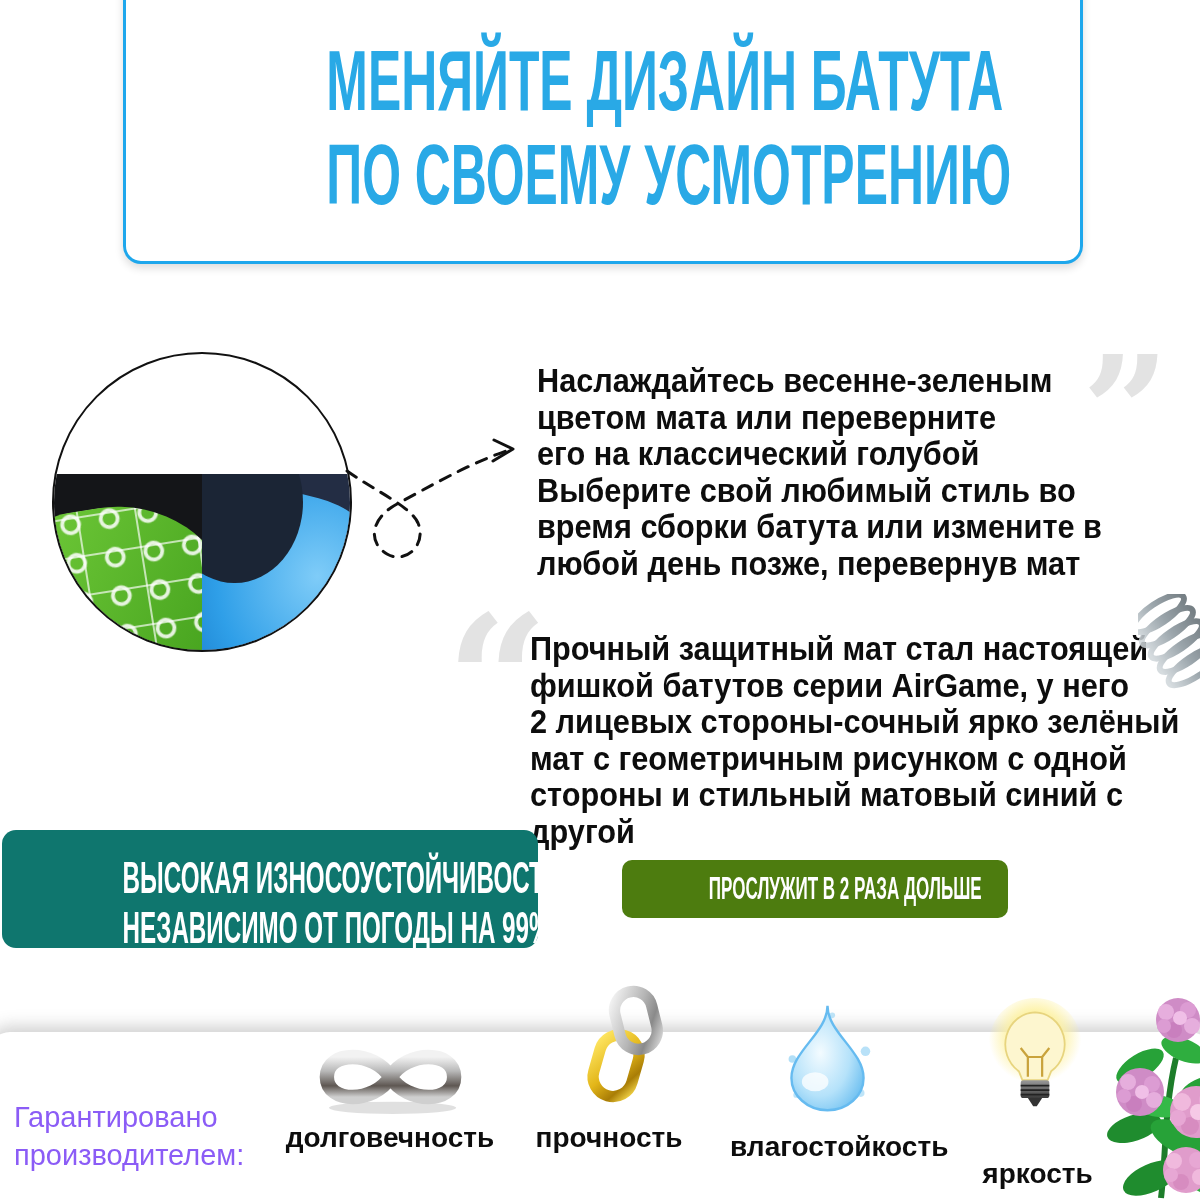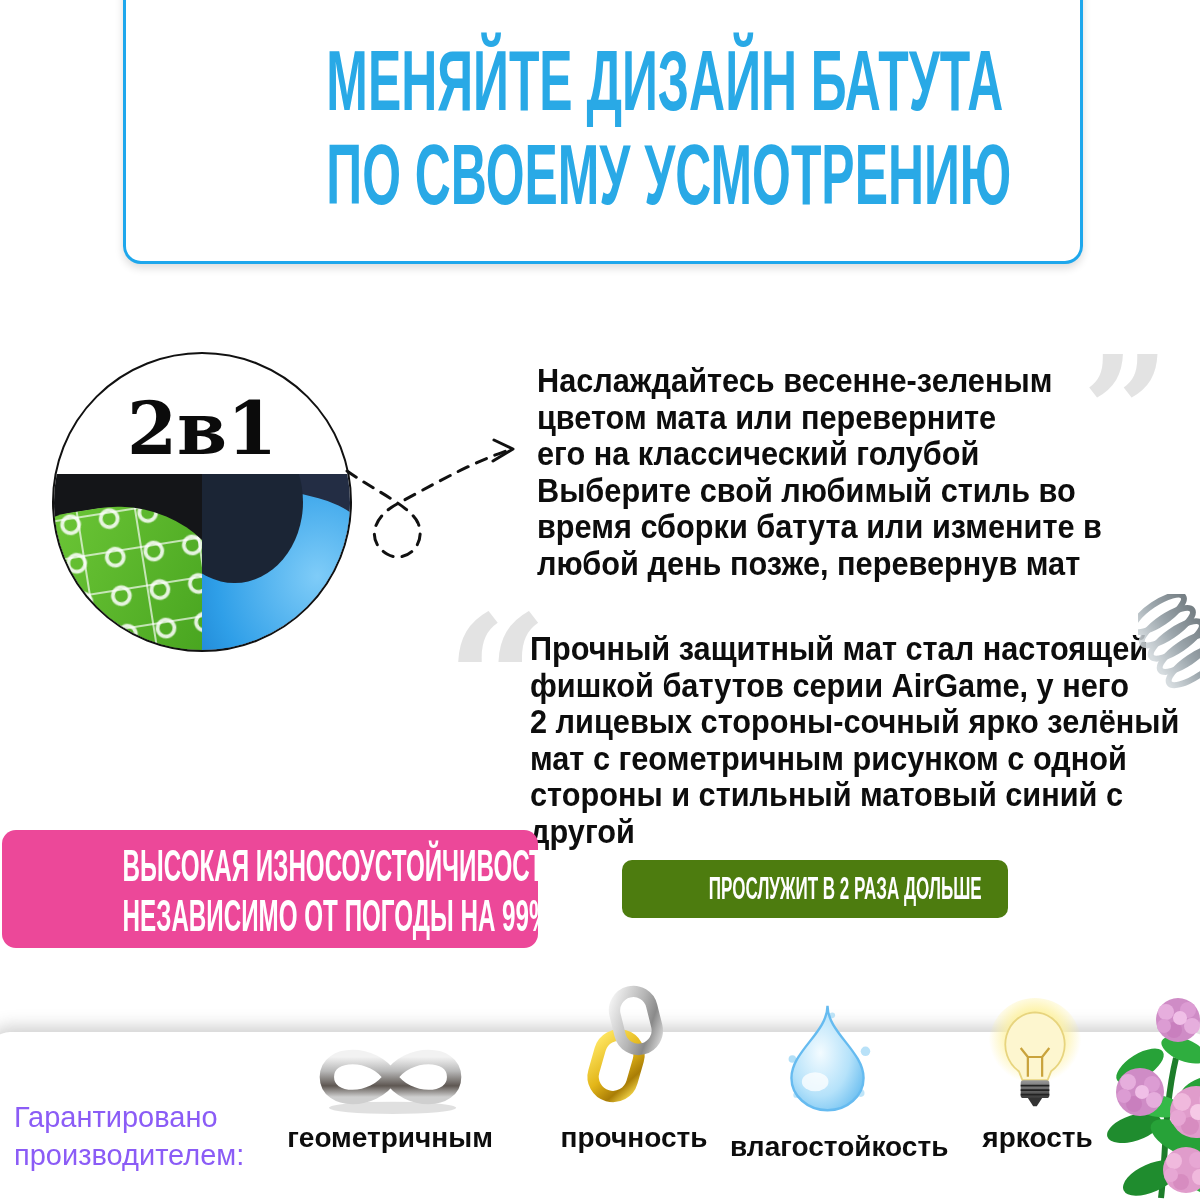--- a/index.html
+++ b/index.html
@@ -64,21 +64,21 @@
     position:absolute;color:#0d0d0d;font-weight:700;font-size:33px;line-height:36.6px;
     white-space:pre-line;transform:scaleX(.93);transform-origin:left top;letter-spacing:0;
   }
   .para1{left:537px;top:363px;width:640px;}
   .para2{left:530px;top:631px;width:700px;}
   
   .spring{position:absolute;left:1138px;top:594px;z-index:1;opacity:.85;}
   
   .banner{
     position:absolute;left:2px;top:830px;width:536px;height:118px;border-radius:14px;
-    background:#ec4899;color:#fff;text-align:center;padding-top:11px;box-sizing:border-box;
+    background:#0f766e;color:#fff;text-align:center;padding-top:23px;box-sizing:border-box;
   }
   .b-line{
     display:block;white-space:nowrap;font-weight:800;font-size:44px;line-height:50px;
     transform:scaleX(.55);transform-origin:50% 50%;
   }
   .pill{
     position:absolute;left:622px;top:860px;width:386px;height:58px;border-radius:10px;
     background:#4d7c0f;color:#fff;text-align:center;
   }
   .p-line{
@@ -110,21 +110,20 @@
   <div class="quote quote-open">“</div>
 
   <div class="title-box">
     <div class="title-lines">
       <span class="t-line">МЕНЯЙТЕ ДИЗАЙН БАТУТА</span>
       <span class="t-line">ПО СВОЕМУ УСМОТРЕНИЮ</span>
     </div>
   </div>
 
   <div class="circle">
-    <div class="badge">2в1</div>
     <div class="photo">
       <div class="photo-left">
         <div class="green-mat"></div>
       </div>
       <div class="photo-right">
         <div class="blue-pad"></div>
         <div class="net-hole"></div>
       </div>
     </div>
   </div>
@@ -182,41 +181,41 @@
       <linearGradient id="gMet" x1="0" y1="0" x2="0" y2="1">
         <stop offset="0" stop-color="#f2f2f2"></stop>
           <stop offset=".35" stop-color="#b9b9b9"></stop>
         <stop offset=".72" stop-color="#5e5752"></stop>
           <stop offset="1" stop-color="#cfcfcf"></stop>
       </linearGradient>
     </defs>
     <ellipse cx="82" cy="68" rx="62" ry="6" fill="#000" opacity=".12"></ellipse>
     <path d="M80 38 C64 12 18 12 18 38 C18 64 64 64 80 38 C96 12 142 12 142 38 C142 64 96 64 80 38 Z" fill="none" stroke="url(#gMet)" stroke-width="14"></path>
   </svg>
-  <div class="g-label" style="left:280px;width:220px;">геометричным</div>
+  <div class="g-label" style="left:280px;width:220px;">долговечность</div>
 
   <svg class="g-icon" style="left:583px;top:985px;" width="85" height="120" viewBox="0 0 90 126">
     <defs>
       <linearGradient id="gSil" x1="0" y1="0" x2="1" y2="1">
         <stop offset="0" stop-color="#f5f5f5"></stop>
           <stop offset=".5" stop-color="#b5b5b5"></stop>
         <stop offset=".75" stop-color="#8a8a8a"></stop>
           <stop offset="1" stop-color="#d9d9d9"></stop>
       </linearGradient>
       <linearGradient id="gGold" x1="0" y1="0" x2="1" y2="1">
         <stop offset="0" stop-color="#ffe764"></stop>
           <stop offset=".5" stop-color="#e3b619"></stop>
         <stop offset=".8" stop-color="#a97d06"></stop>
           <stop offset="1" stop-color="#f6d84a"></stop>
       </linearGradient>
     </defs>
     <rect x="14" y="52" width="42" height="66" rx="21" fill="none" stroke="url(#gGold)" stroke-width="12" transform="rotate(16 35 85)"></rect>
     <rect x="36" y="6" width="40" height="62" rx="20" fill="none" stroke="url(#gSil)" stroke-width="12" transform="rotate(-14 56 37)"></rect>
   </svg>
-  <div class="g-label" style="left:554px;width:160px;">прочность</div>
+  <div class="g-label" style="left:529px;width:160px;">прочность</div>
 
   <svg class="g-icon" style="left:775px;top:1002px;" width="105" height="112" viewBox="0 0 110 118">
     <defs>
       <radialGradient id="gDrop" cx=".4" cy=".45" r=".75">
         <stop offset="0" stop-color="#f3fbff"></stop>
           <stop offset=".55" stop-color="#b5e2fa"></stop>
           <stop offset="1" stop-color="#5ab6ee"></stop>
       </radialGradient>
     </defs>
     <circle cx="18" cy="60" r="4" fill="#7ec9f2" opacity=".6"></circle>
@@ -241,21 +240,21 @@
           <stop offset="1" stop-color="#3a3a3a"></stop>
       </linearGradient>
     </defs>
     <circle cx="65" cy="52" r="52" fill="url(#gGlow)"></circle>
     <path d="M65 16 a34 36 0 0 1 18 66 l-4 10 h-28 l-4 -10 a34 36 0 0 1 18 -66 Z" fill="#fdf6cf" stroke="#e7d47e" stroke-width="2"></path>
     <path d="M57 88 L57 66 L49 56 M73 88 L73 66 L81 56 M57 66 H73" stroke="#c9a33c" stroke-width="2.5" fill="none"></path>
     <rect x="49" y="92" width="32" height="20" rx="3" fill="url(#gBase)"></rect>
     <path d="M49 98 h32 M49 103 h32 M49 108 h32" stroke="#222" stroke-width="2"></path>
     <path d="M57 112 l6 9 h4 l6 -9 Z" fill="#333"></path>
   </svg>
-  <div class="g-label" style="left:950px;width:175px;">яркость</div>
+  <div class="g-label" style="left:950px;width:175px;margin-top:36px;">яркость</div>
 
   <svg class="flowers" width="110" height="212" viewBox="0 0 110 212">
     <g>
       <path d="M55 210 C60 170 58 120 70 70" stroke="#1d7d2a" stroke-width="6" fill="none"></path>
       <ellipse cx="34" cy="78" rx="27" ry="12" transform="rotate(-32 34 78)" fill="#27a238"></ellipse>
       <ellipse cx="78" cy="62" rx="24" ry="11" transform="rotate(22 78 62)" fill="#2fae3f"></ellipse>
       <ellipse cx="28" cy="140" rx="28" ry="13" transform="rotate(-18 28 140)" fill="#1f8c2e"></ellipse>
       <ellipse cx="72" cy="150" rx="30" ry="14" transform="rotate(28 72 150)" fill="#27a238"></ellipse>
       <ellipse cx="45" cy="190" rx="30" ry="14" transform="rotate(-24 45 190)" fill="#1f8c2e"></ellipse>
       <ellipse cx="92" cy="188" rx="26" ry="13" transform="rotate(36 92 188)" fill="#2fae3f"></ellipse>

